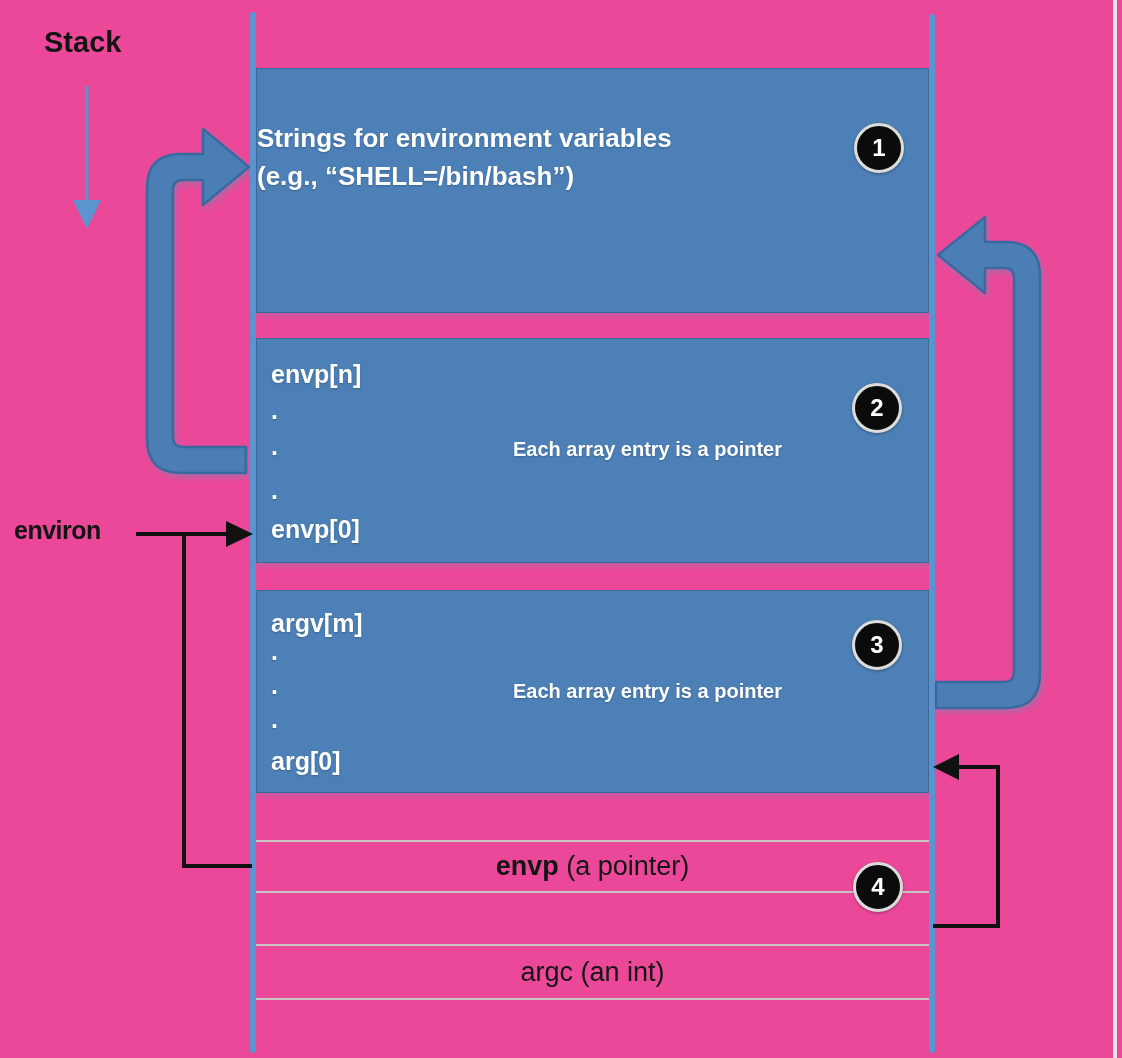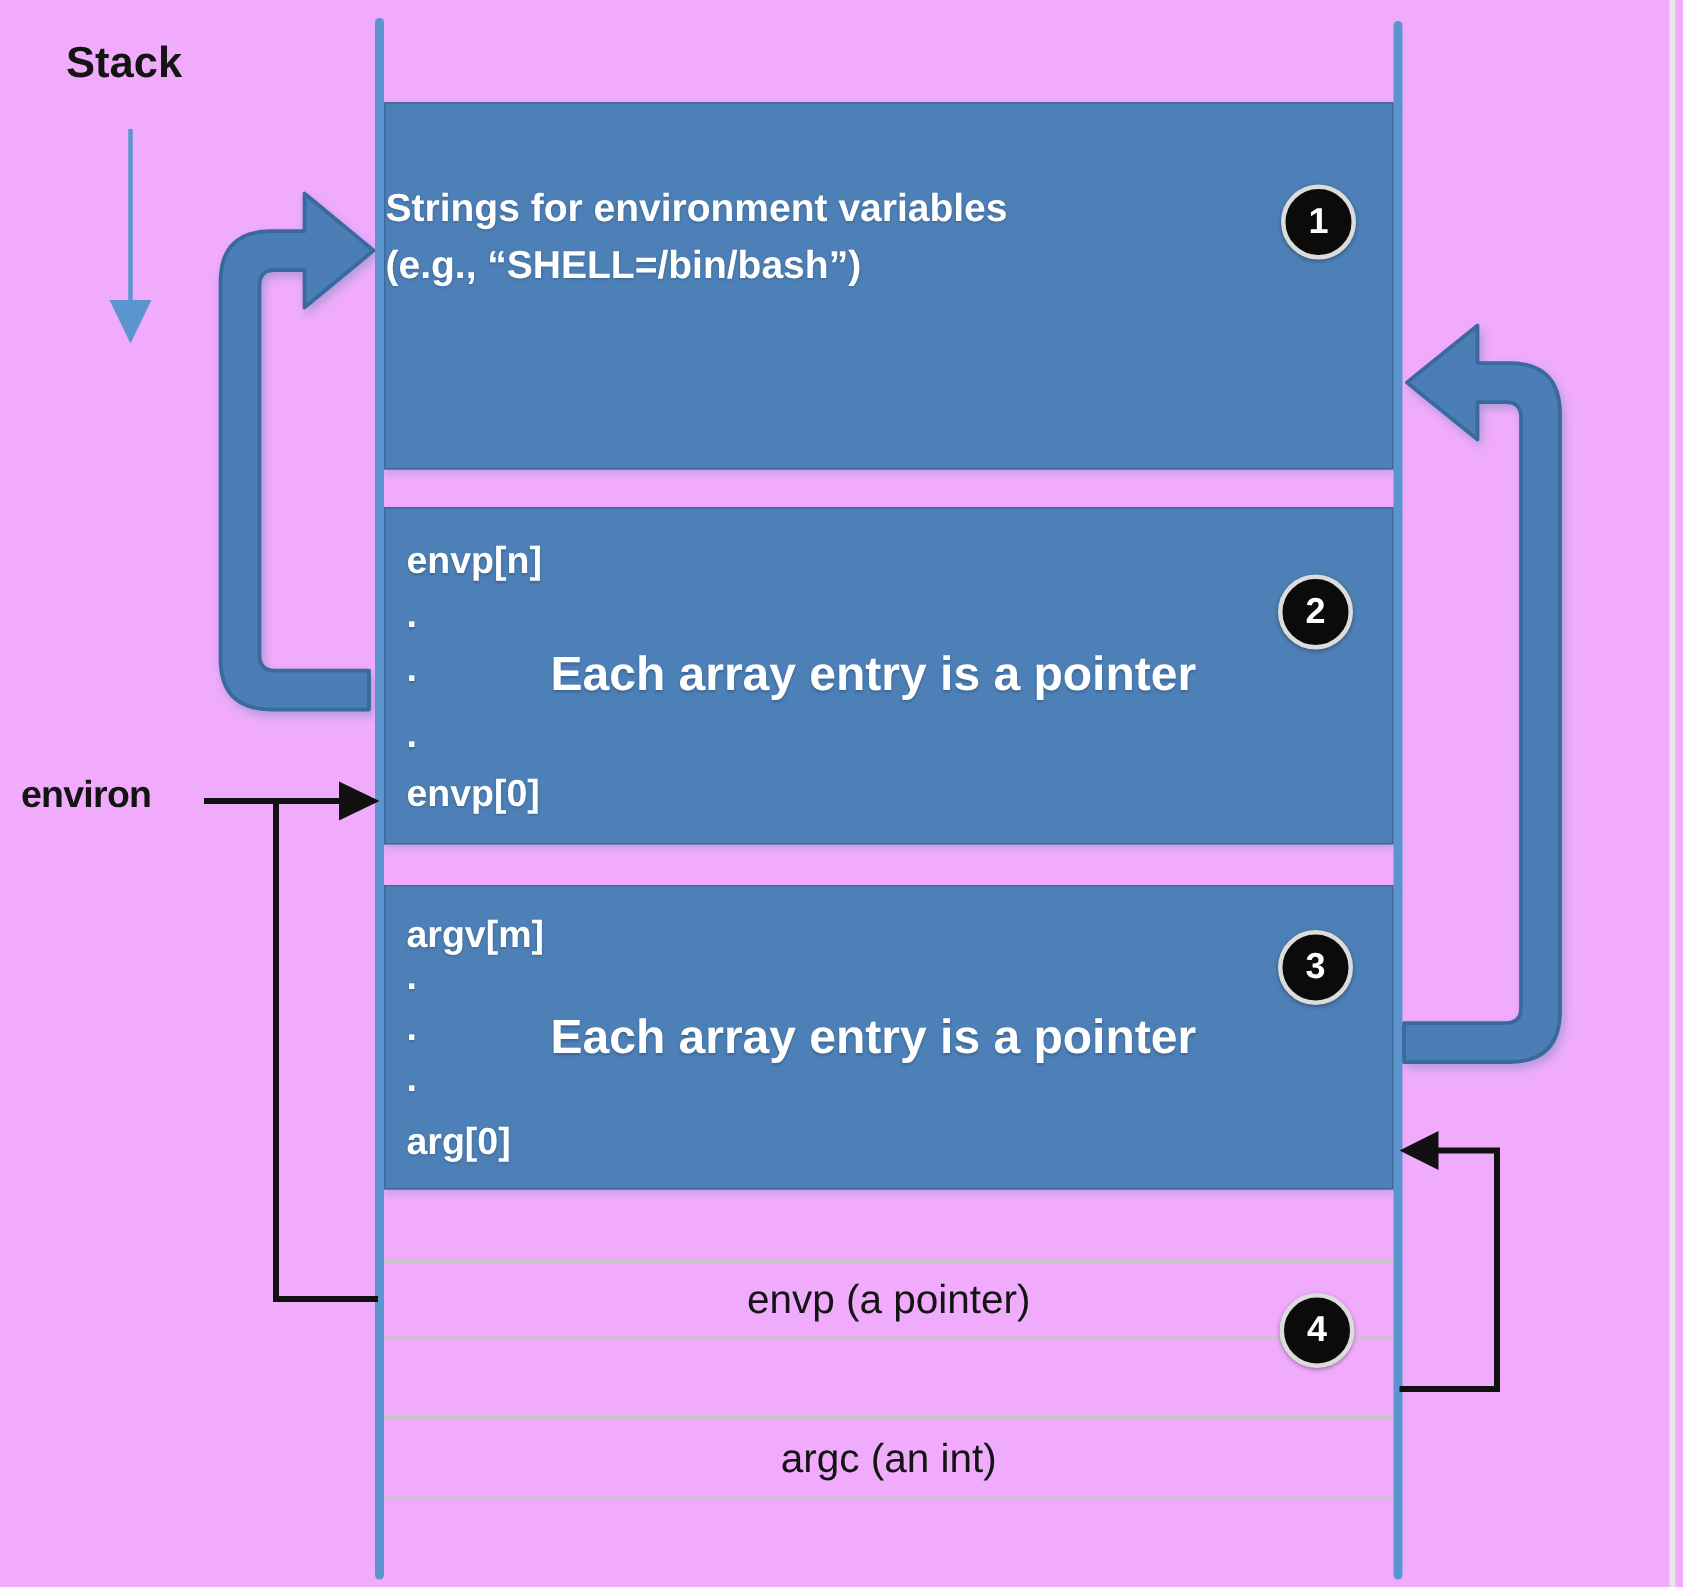--- a/index.html
+++ b/index.html
@@ -1,18 +1,18 @@
 <!DOCTYPE html>
 <html><head>
 <meta charset="utf-8">
 <style>
   html,body { margin:0; padding:0; background:#ffffff; }
   .canvas {
     position:relative; width:1122px; height:1058px; overflow:hidden;
-    background:#f0abfc;
+    background:#ec4899;
     font-family:"Liberation Sans","DejaVu Sans",sans-serif;
   }
   .page-edge { position:absolute; left:1113px; top:0; width:4px; height:1058px; background:#e6e6e6; }
 
   
   .rail { position:absolute; width:6px; background:#5b95cf; border-radius:3px; }
   .rail-left  { left:250px; top:12px;  height:1041px; }
   .rail-right { left:929px; top:14px;  height:1039px; }
 
   
@@ -25,29 +25,29 @@
   .sec-strings { top:68px;  height:245px; }
   .sec-envp    { top:338px; height:225px; }
   .sec-argv    { top:590px; height:203px; }
 
   .wtext {
     position:absolute; color:#ffffff; font-weight:bold;
     text-shadow:0 1px 2px rgba(25,45,75,.35); white-space:nowrap;
   }
   .center-line { left:0; right:0; text-align:left; font-size:26px; line-height:38px; }
   .left-label  { left:14px; font-size:25px; line-height:38px; }
-  .note        { left:0; right:0; padding-left:110px; text-align:left; font-size:32px; line-height:38px; }
+  .note        { left:0; right:0; padding-left:110px; text-align:center; font-size:20px; line-height:38px; }
 
   
   .divider { position:absolute; left:256px; width:673px; height:2px; background:#c6c6c6; }
   .frame-row {
     position:absolute; left:256px; width:673px; height:36px; line-height:36px;
     text-align:center; font-size:27px; color:#141414; white-space:nowrap;
   }
-  .frame-row b { font-weight:normal; }
+  .frame-row b { font-weight:bold; }
 
   
   .badge {
     position:absolute; width:44px; height:44px; border-radius:50%;
     background:#0b0b0b; border:3px solid #dcdcdc;
     color:#ffffff; font-size:24px; font-weight:bold;
     line-height:44px; text-align:center; z-index:6;
     box-shadow:0 1px 3px rgba(0,0,0,.35);
   }
 

